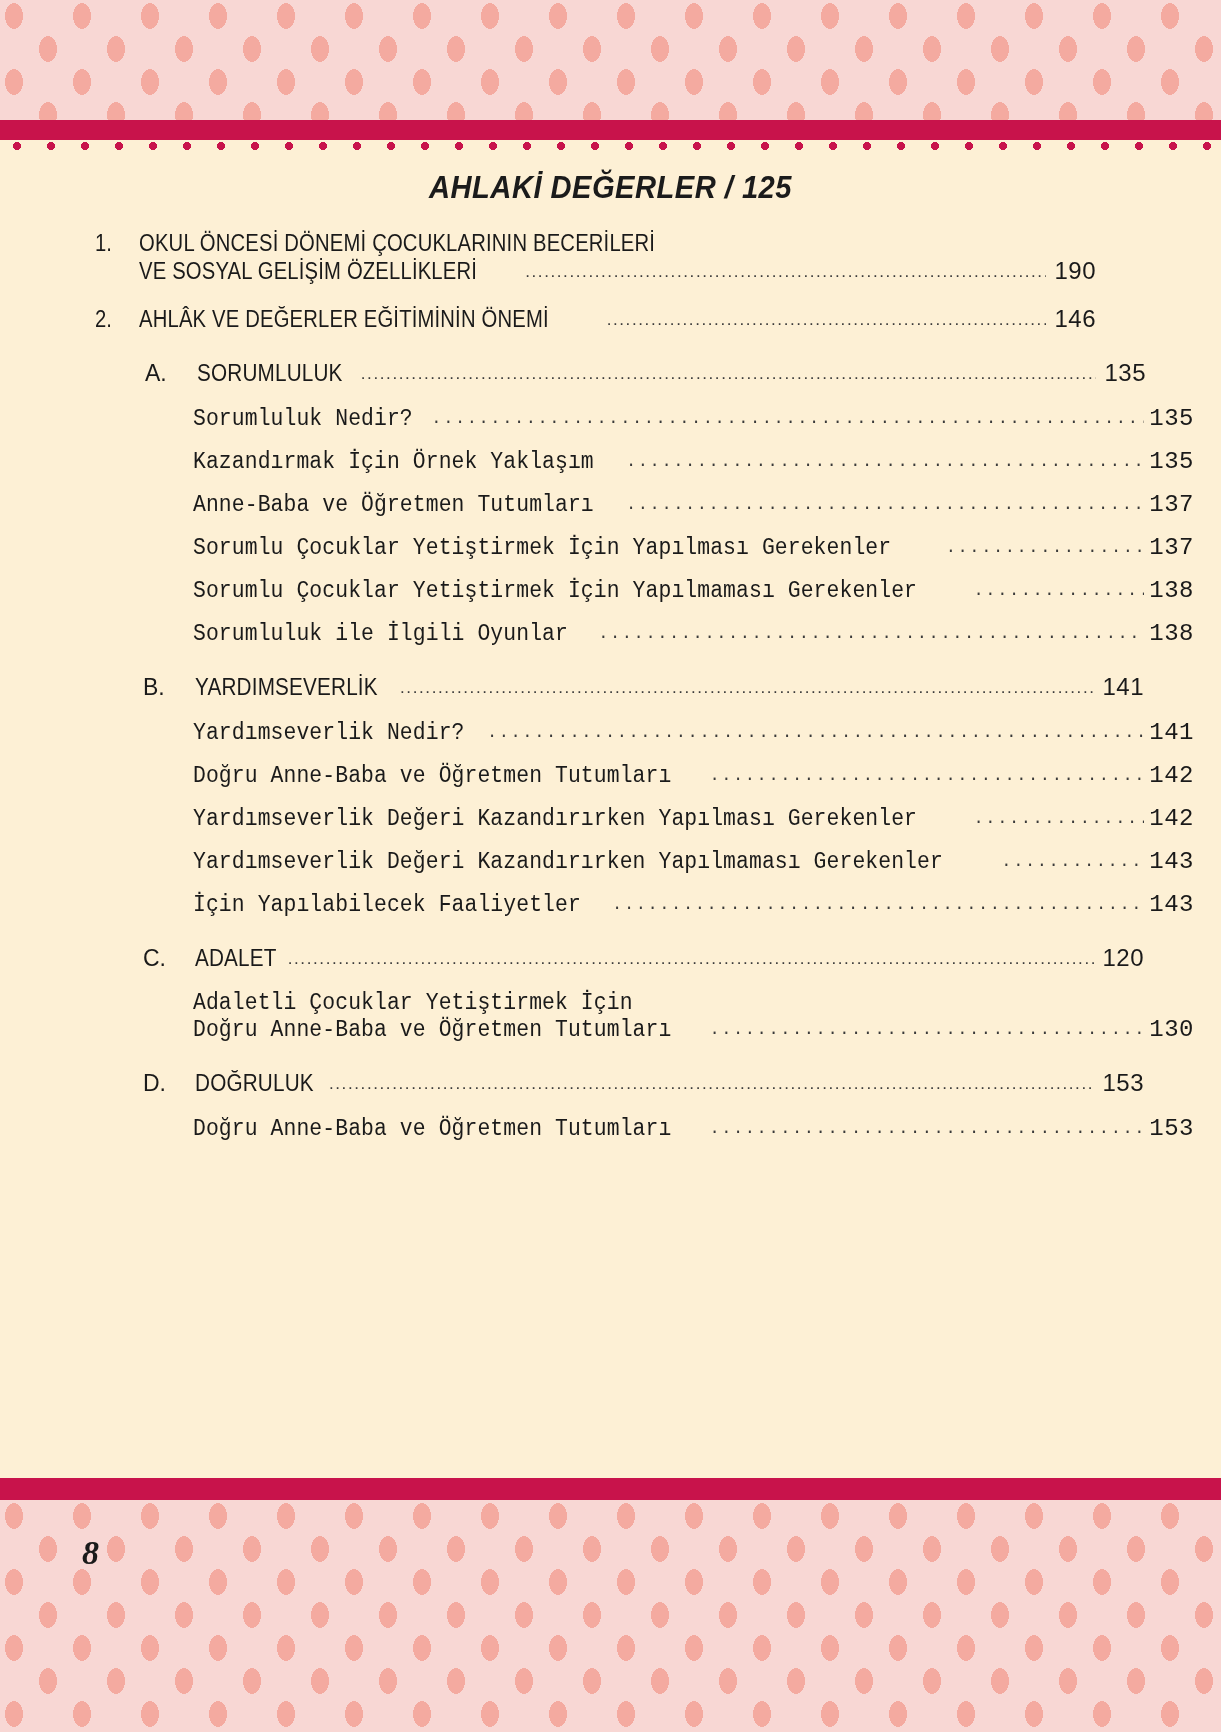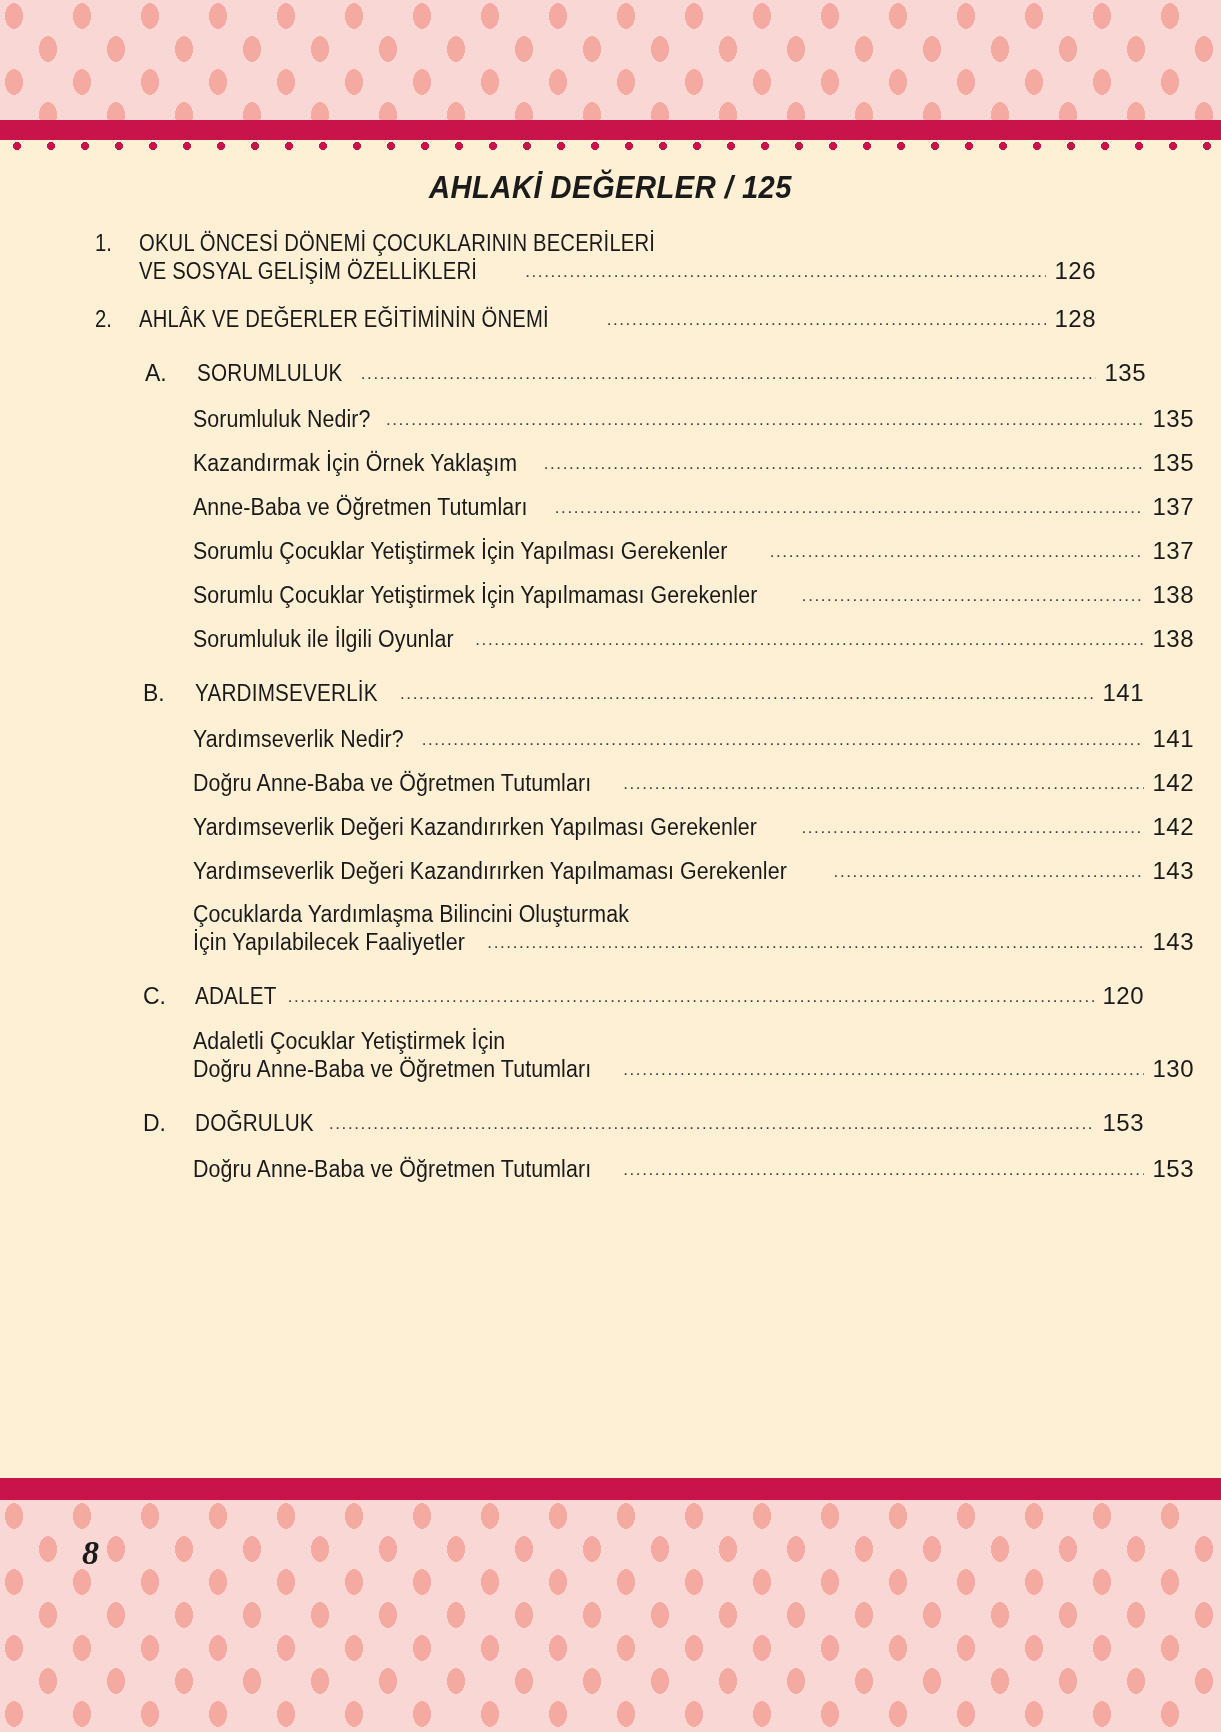--- a/index.html
+++ b/index.html
@@ -197,21 +197,21 @@
     font-size: 23px;
     letter-spacing: 0.2px;
     transform: scaleX(0.9);
     transform-origin: left;
   }
   .lv-letter-pad { padding-left: 50px; }
   .lv-letter-pad2 { padding-left: 48px; }
 
   
   .lv-sub { margin-bottom: 16px; }
-  .lv-sub-pad { padding-left: 98px; }
+  .lv-sub-pad { padding-left: 98px; font-family: Liberation Mono, monospace; }
   .lv-sub .label,
   .lv-sub .contlabel {
     font-size: 23px;
     letter-spacing: 0.1px;
     transform: scaleX(0.93);
     transform-origin: left;
   }
 
   
   .folio {
@@ -243,29 +243,29 @@
     <div class="toc" id="toc-root">
         <div class="entry lv-top">
           <div class="entry-line">
             <span class="num">1.</span>
             <span class="label">OKUL ÖNCESİ DÖNEMİ ÇOCUKLARININ BECERİLERİ</span>
           </div>
           <div class="entry-line">
             <span class="num">&nbsp;</span>
             <span class="label">VE SOSYAL GELİŞİM ÖZELLİKLERİ</span>
             <span class="leader"></span>
-            <span class="pageno">126</span>
+            <span class="pageno">190</span>
           </div>
         </div>
         <div class="entry lv-top">
           <div class="entry-line">
             <span class="num">2.</span>
             <span class="label">AHLÂK VE DEĞERLER EĞİTİMİNİN ÖNEMİ</span>
             <span class="leader"></span>
-            <span class="pageno">128</span>
+            <span class="pageno">146</span>
           </div>
         </div>
         <div class="entry lv-letter">
           <div class="entry-line lv-letter-pad">
             <span class="num" style="width: 52px;">A.</span>
             <span class="label">SORUMLULUK</span>
             <span class="leader"></span>
             <span class="pageno">135</span>
           </div>
         </div>
@@ -341,23 +341,20 @@
           </div>
         </div>
         <div class="entry lv-sub">
           <div class="entry-line lv-sub-pad">
             <span class="label">Yardımseverlik Değeri Kazandırırken Yapılmaması Gerekenler</span>
             <span class="leader"></span>
             <span class="pageno">143</span>
           </div>
         </div>
         <div class="entry lv-sub">
-          <div class="entry-line lv-sub-pad">
-            <span class="label">Çocuklarda Yardımlaşma Bilincini Oluşturmak</span>
-          </div>
           <div class="entry-line lv-sub-pad">
             <span class="label">İçin Yapılabilecek Faaliyetler</span>
             <span class="leader"></span>
             <span class="pageno">143</span>
           </div>
         </div>
         <div class="entry lv-letter">
           <div class="entry-line lv-letter-pad2">
             <span class="num" style="width: 52px;">C.</span>
             <span class="label">ADALET</span>

